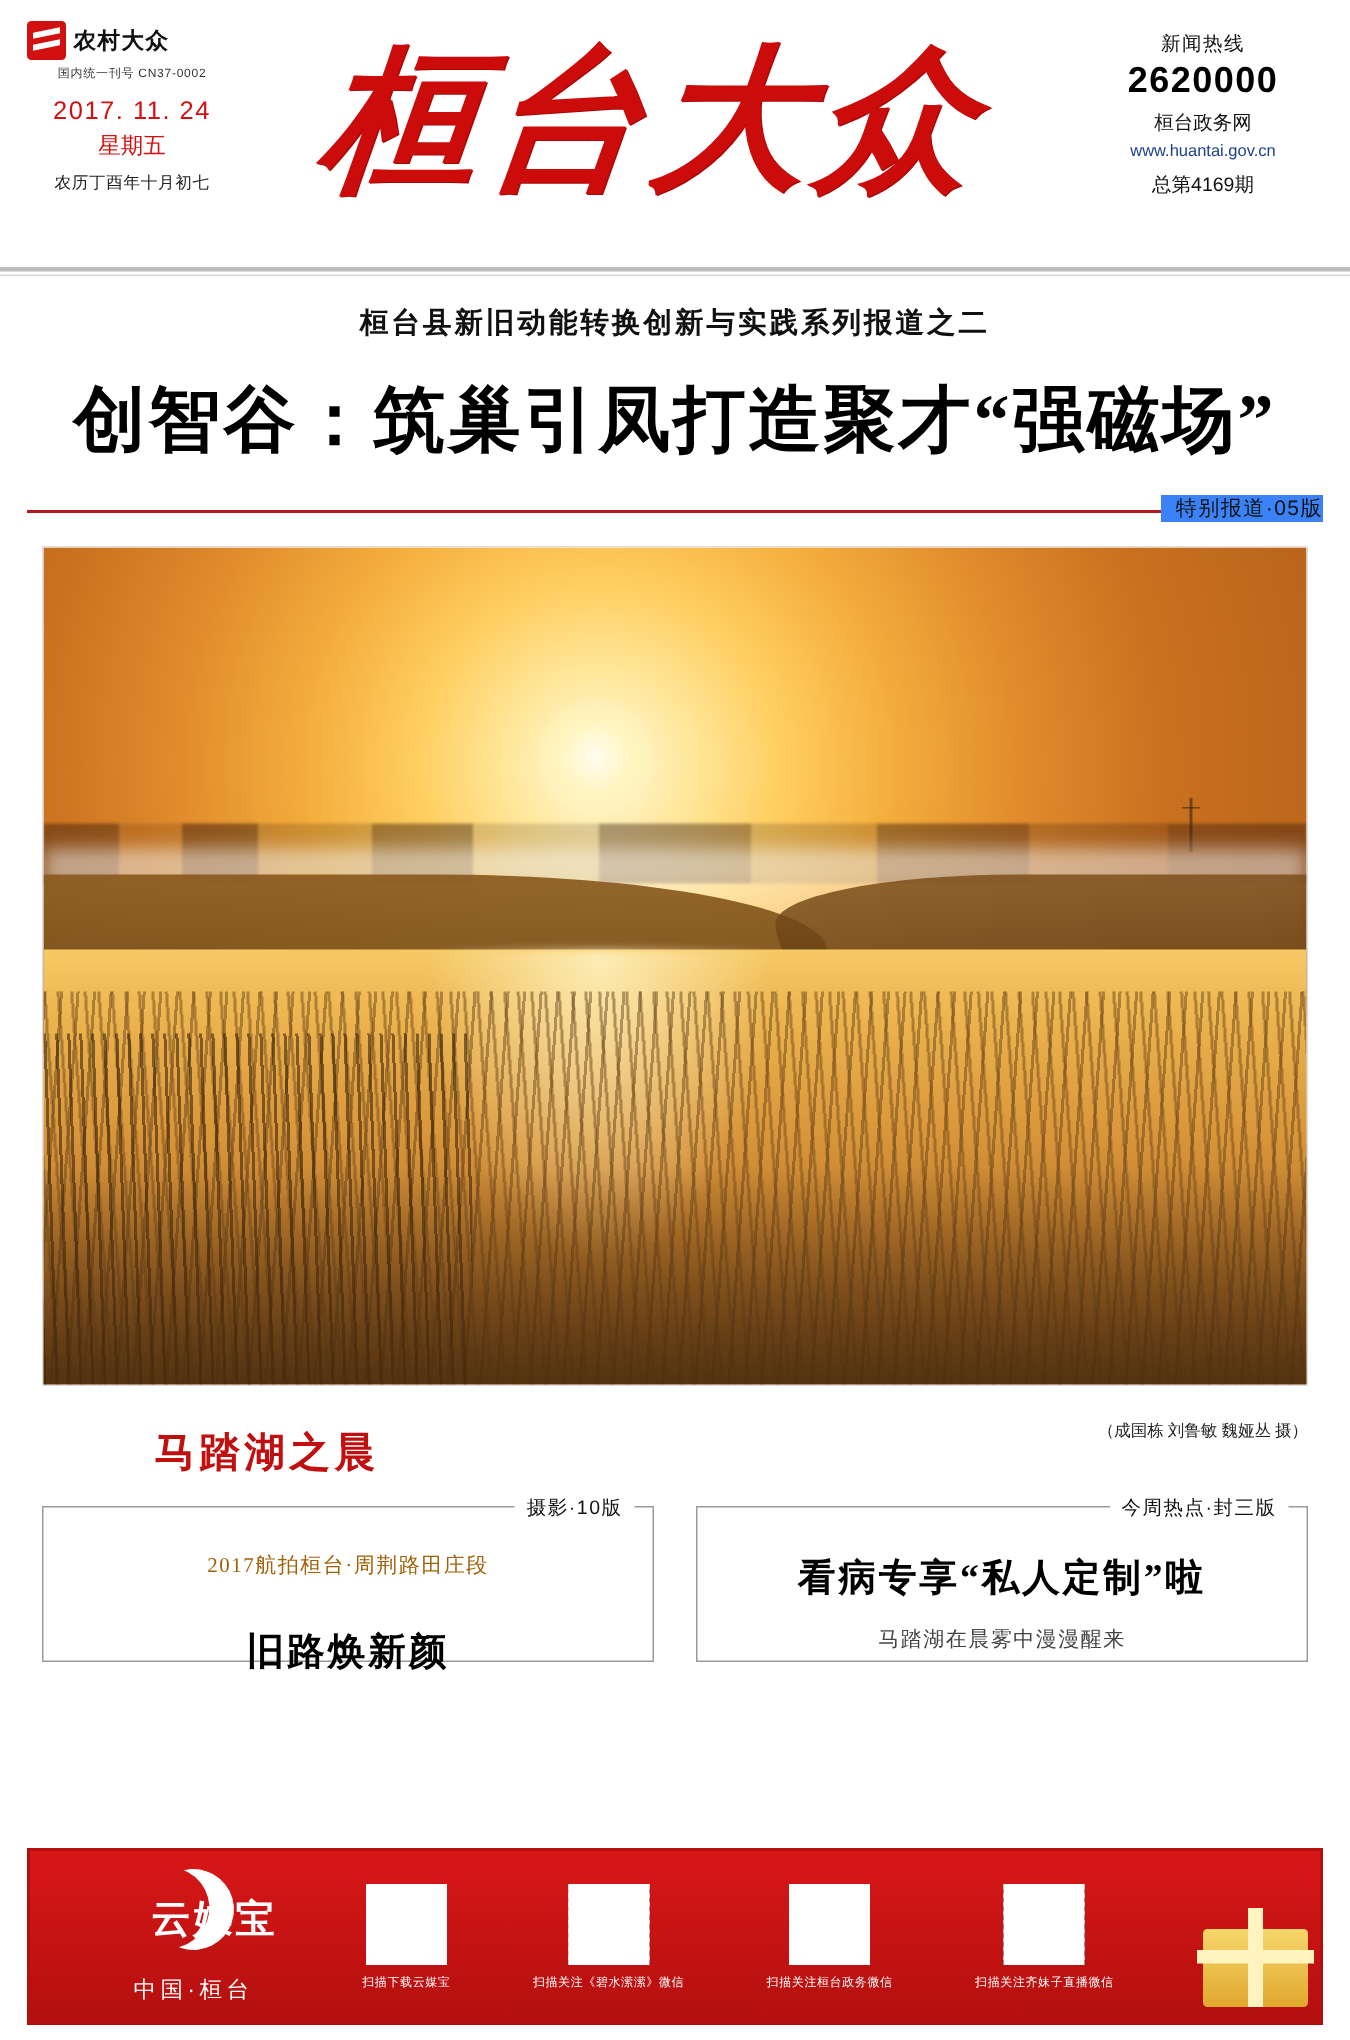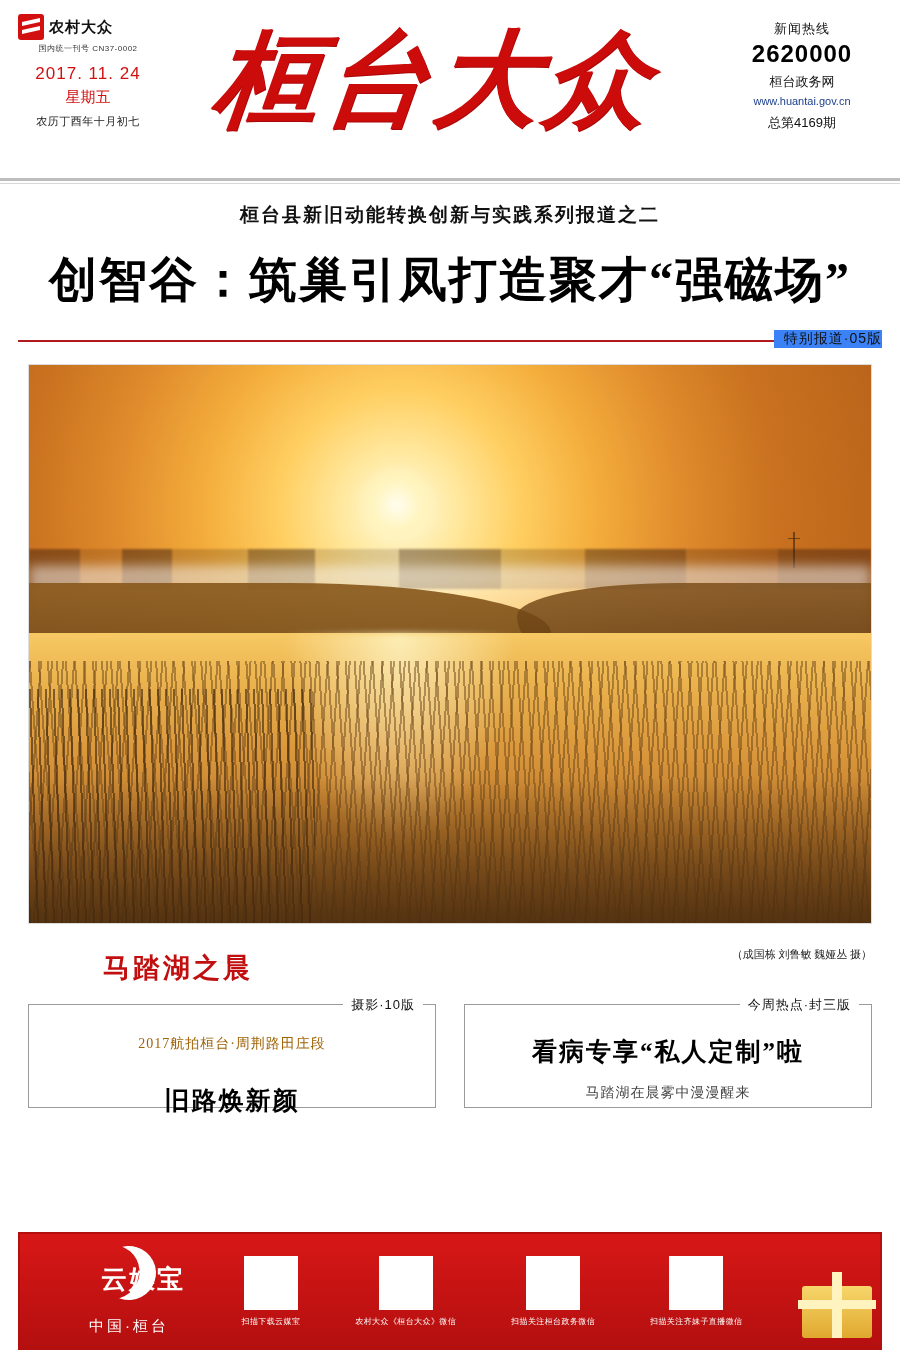--- a/index.html
+++ b/index.html
@@ -348,21 +348,21 @@
   </div>
 
 
   <div class="qrs">
     <div class="qr-item">
       <div class="qr"></div>
       <div class="qr-cap">扫描下载云媒宝</div>
     </div>
     <div class="qr-item">
       <div class="qr"></div>
-      <div class="qr-cap">农村大众《桓台大众》微信</div>
+      <div class="qr-cap">扫描关注《碧水潆潆》微信</div>
     </div>
     <div class="qr-item">
       <div class="qr"></div>
       <div class="qr-cap">扫描关注桓台政务微信</div>
     </div>
     <div class="qr-item">
       <div class="qr"></div>
       <div class="qr-cap">扫描关注齐妹子直播微信</div>
     </div>
   </div>

